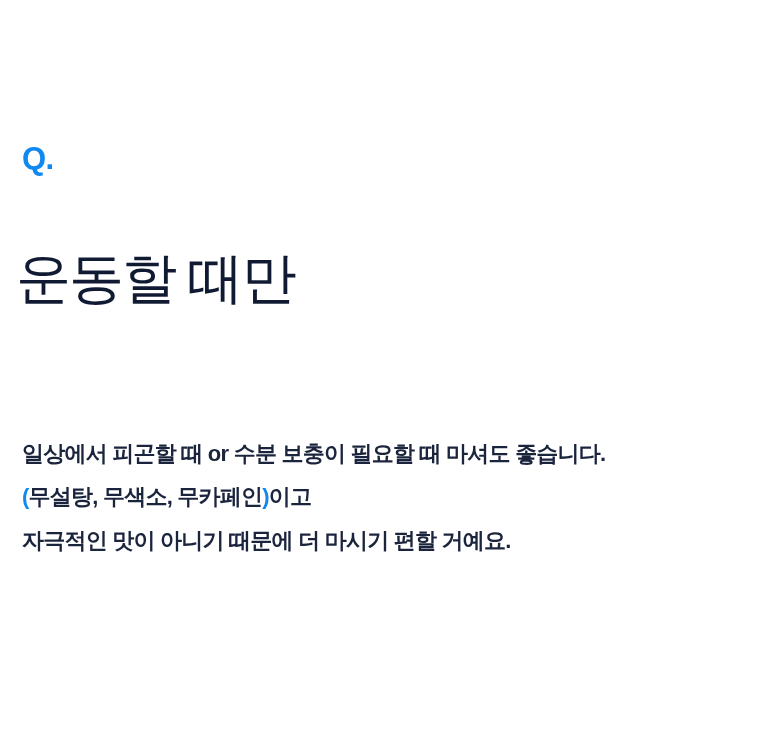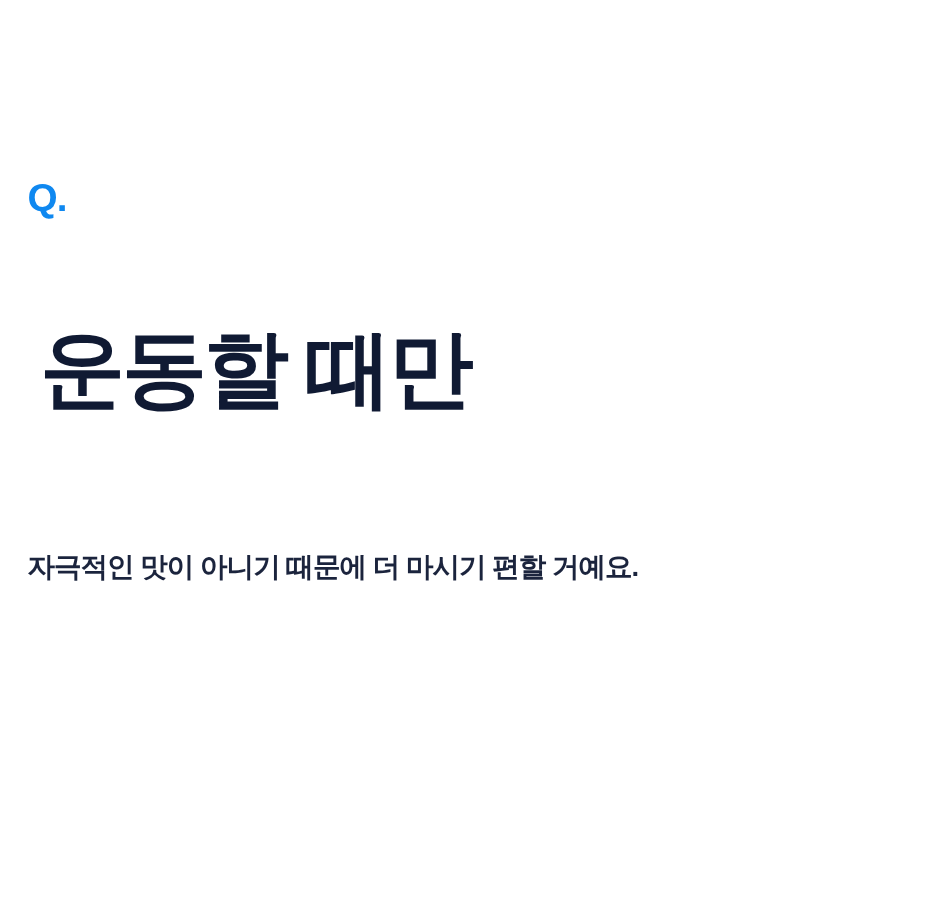--- a/index.html
+++ b/index.html
@@ -34,25 +34,25 @@
     font-weight: 800;
     line-height: 1;
     letter-spacing: -0.02em;
     color: #0f88f0;
     white-space: nowrap;
   }
 
   
   .headline {
     position: absolute;
-    left: 32px;
+    left: 16px;
     top: 205px;
     color: #101a33;
-    font-size: 68px;
-    font-weight: 700;
+    font-size: 55px;
+    font-weight: 400;
     line-height: 1.32;
     letter-spacing: -0.035em;
     white-space: nowrap;
   }
   .headline-line {
     display: block;
   }
 
   
   .body-copy {
@@ -83,17 +83,23 @@
 <div class="faq-card">
 
   <div class="q-marker">Q.</div>
 
   <h1 class="headline">
     <span class="headline-line">운동할 때만</span>
   </h1>
 
   <div class="body-copy">
     <span class="body-line">
+      <span>일상에서 피곤할 때 or 수분 보충이 필요할 때 마셔도 좋습니다.</span>
+    </span>
+    <span class="body-line">
+      <span class="paren">(</span><span>무설탕, 무색소, 무카페인</span><span class="paren">)</span><span>이고</span>
+    </span>
+    <span class="body-line">
       <span>자극적인 맛이 아니기 때문에 더 마시기 편할 거예요.</span>
     </span>
   </div>
 
 </div>
 
 </body></html>

